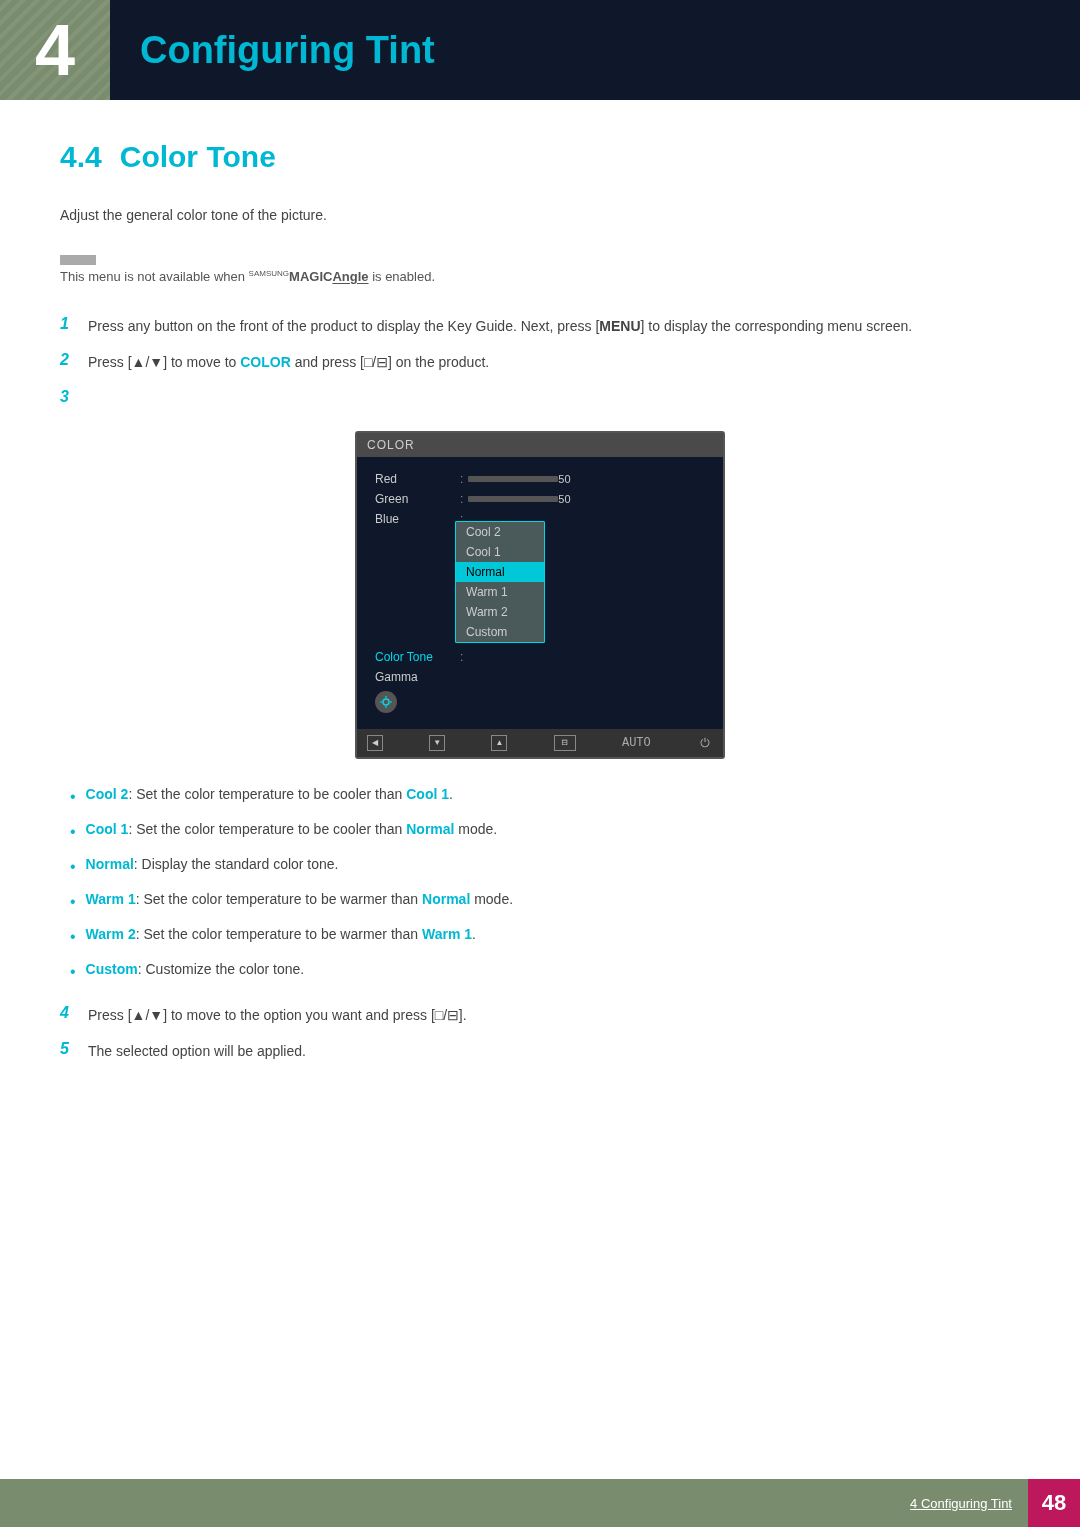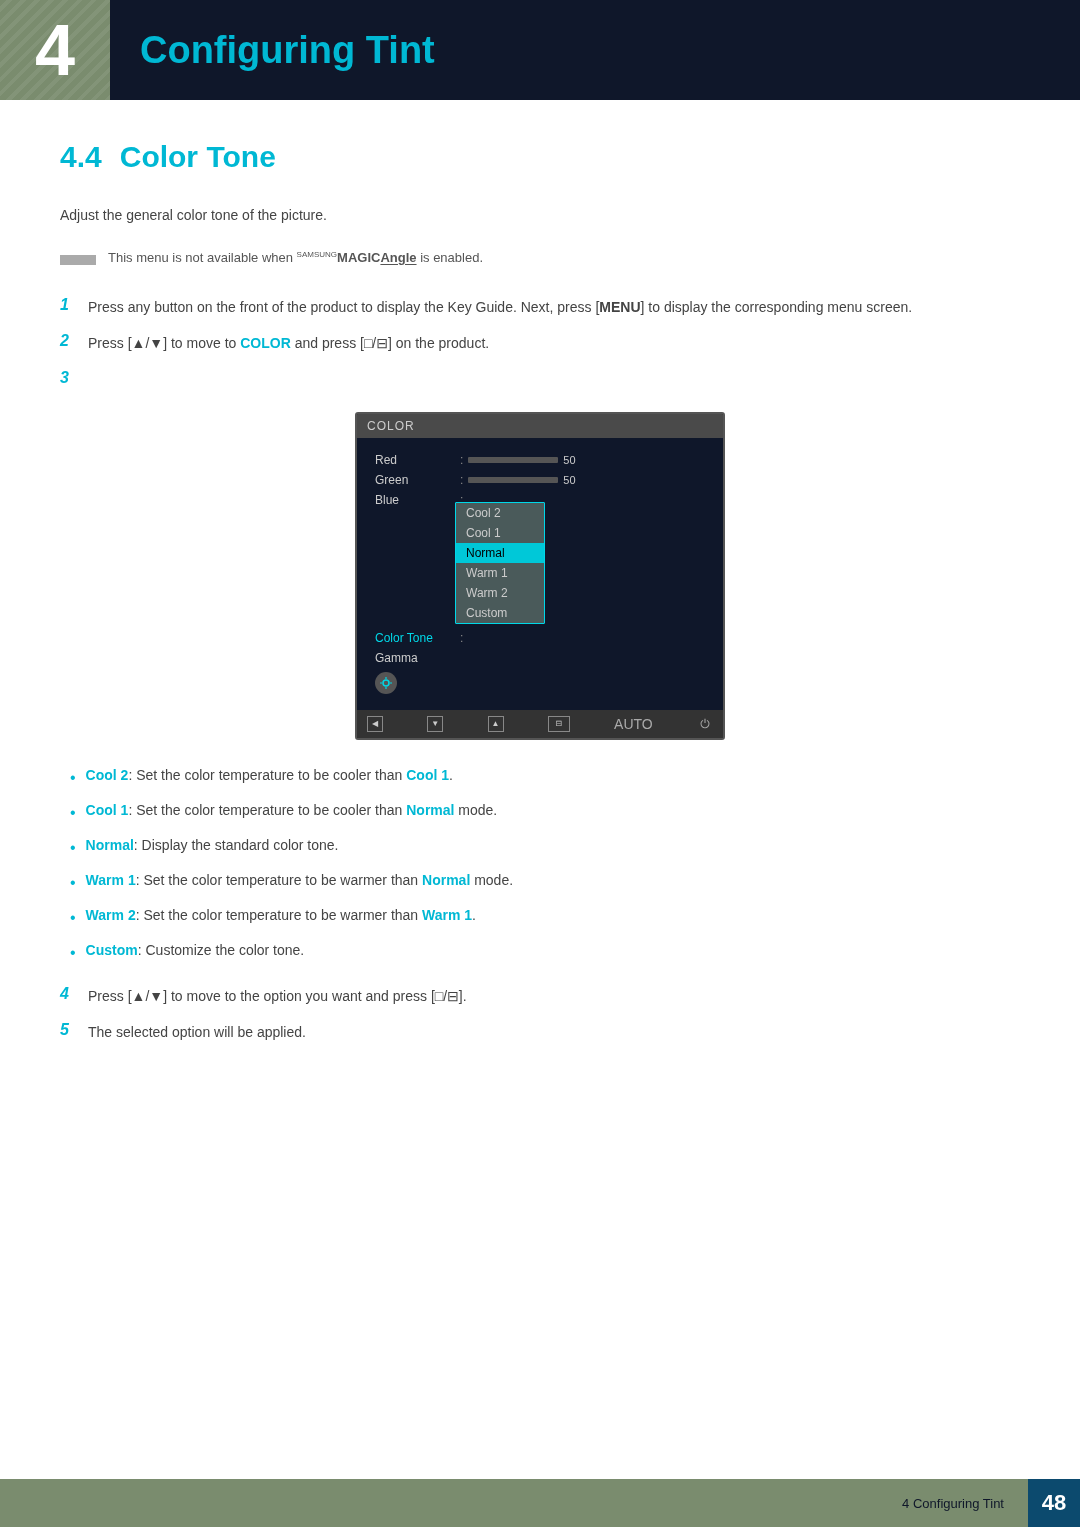--- a/index.html
+++ b/index.html
@@ -81,21 +81,22 @@
       font-size: 14px;
       color: #444;
       margin-bottom: 24px;
       line-height: 1.6;
     }
 
     .note-box {
       display: flex;
       align-items: flex-start;
       margin-bottom: 30px;
-      gap: 12px;
+      gap: 4px;
+      flex-direction: column;
     }
     .note-icon {
       width: 36px;
       height: 10px;
       background: #aaa;
       margin-top: 5px;
       flex-shrink: 0;
     }
     .note-text {
       font-size: 13px;
@@ -176,21 +177,20 @@
     .menu-separator {
       color: #888;
       margin: 0 5px;
     }
     .menu-value {
       color: #ccc;
     }
     .progress-bar {
       display: inline-flex;
       align-items: center;
-      gap: 5px;
     }
     .bar-track {
       width: 90px;
       height: 6px;
       background: #555;
       border-radius: 1px;
     }
     .bar-fill {
       height: 100%;
       background: #888;
@@ -234,22 +234,23 @@
       width: 16px;
       height: 16px;
       border: 1px solid #888;
       display: inline-flex;
       align-items: center;
       justify-content: center;
       font-size: 8px;
       color: #ccc;
     }
     .footer-auto {
-      font-size: 14px;
+      font-size: 12px;
       color: #aaa;
+      font-family: Liberation Mono, monospace;
     }
     .power-icon {
       width: 16px;
       height: 16px;
       display: inline-flex;
       align-items: center;
       justify-content: center;
       color: #aaa;
       font-size: 12px;
     }
@@ -282,26 +283,27 @@
       left: 0;
       right: 0;
       height: 48px;
       background: #7a8c6e;
       display: flex;
       align-items: center;
       justify-content: flex-end;
       padding-right: 0;
     }
     .footer-text {
-      color: #0f172a;
+      color: #ffffff;
       font-size: 13px;
-      padding-right: 24px;
+      padding-right: 16px;
+      text-decoration: underline;
     }
     .footer-page-num {
-      background: #0c4a6e;
+      background: #be185d;
       color: #fff;
       width: 52px;
       height: 48px;
       display: flex;
       align-items: center;
       justify-content: center;
       font-size: 22px;
       font-weight: bold;
     }
     .samsung-brand {

